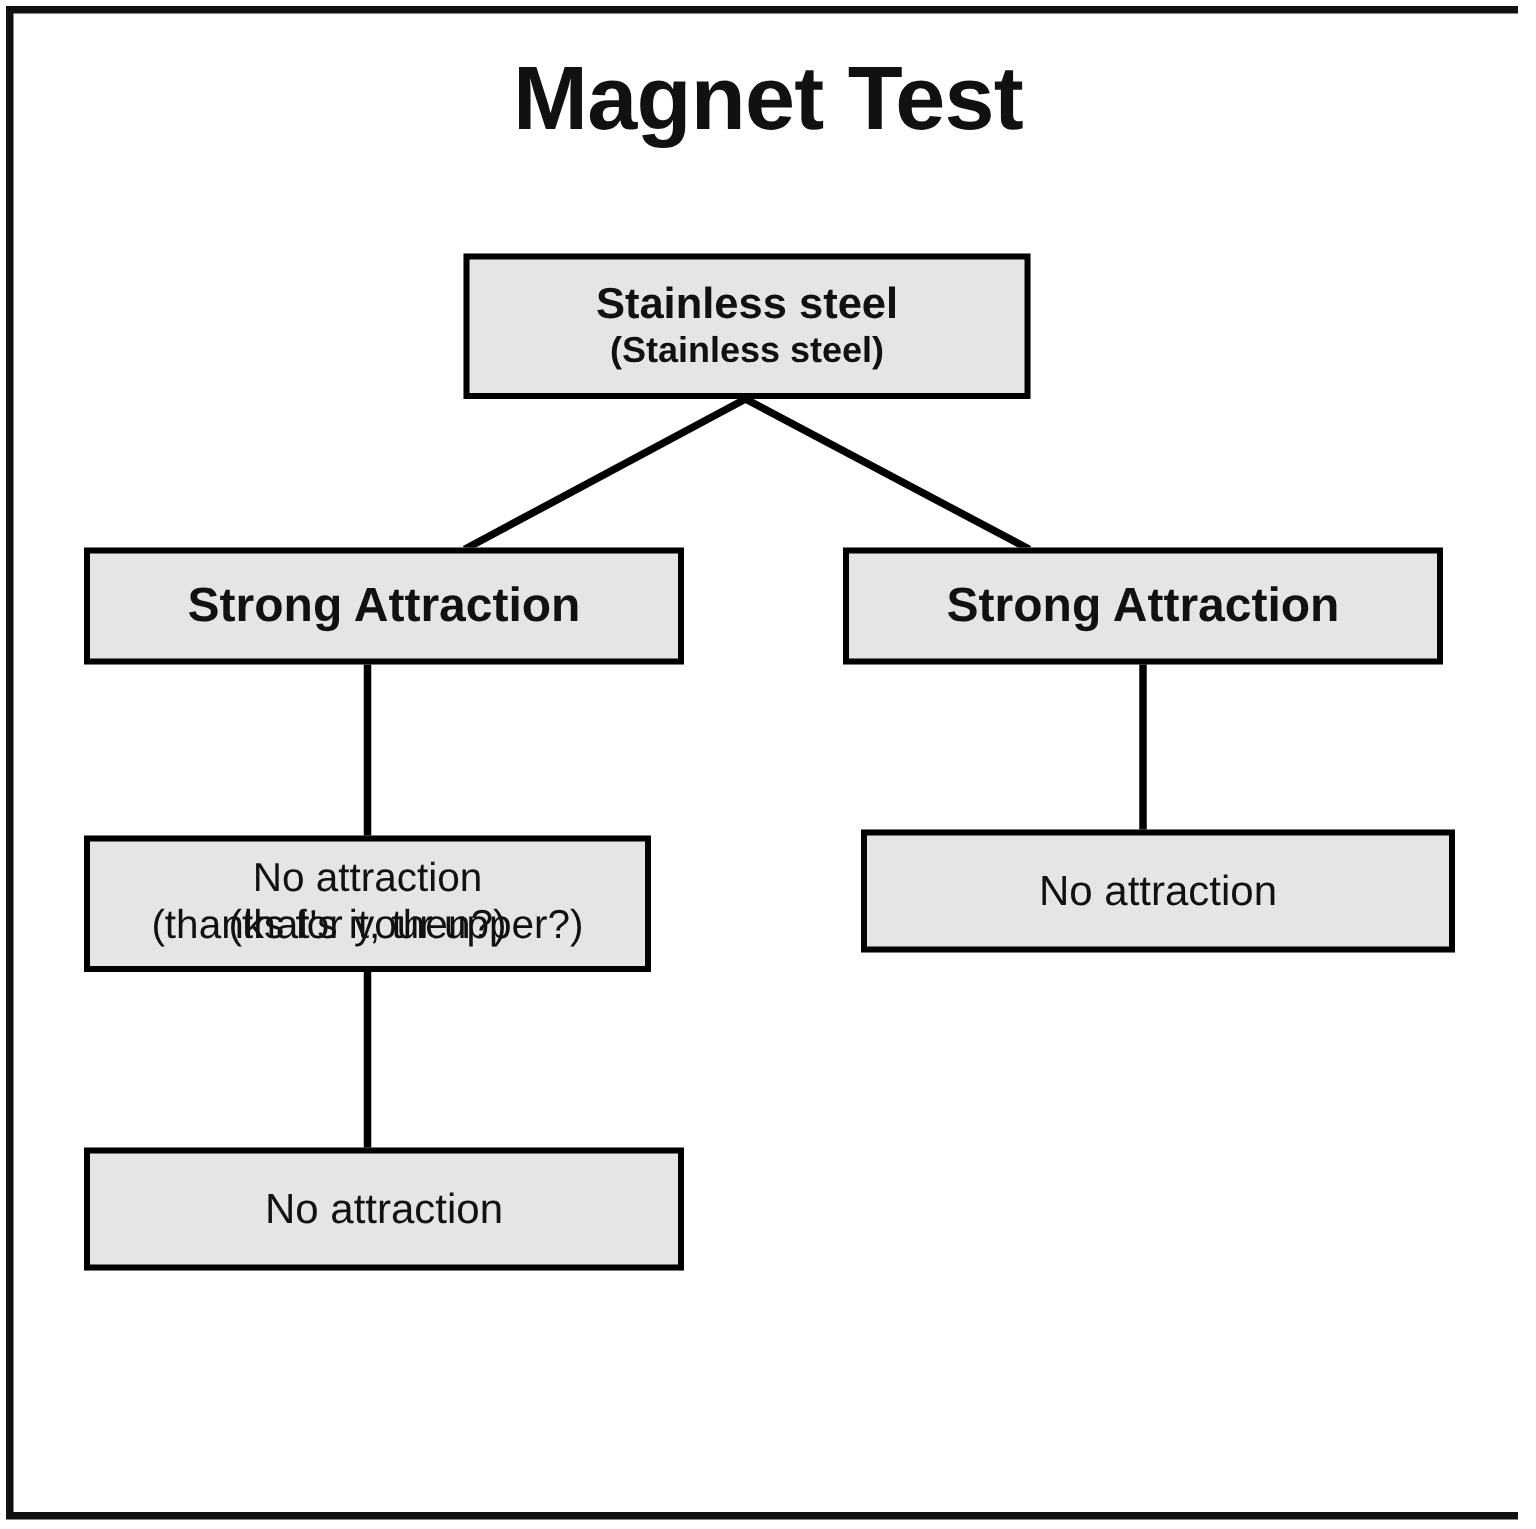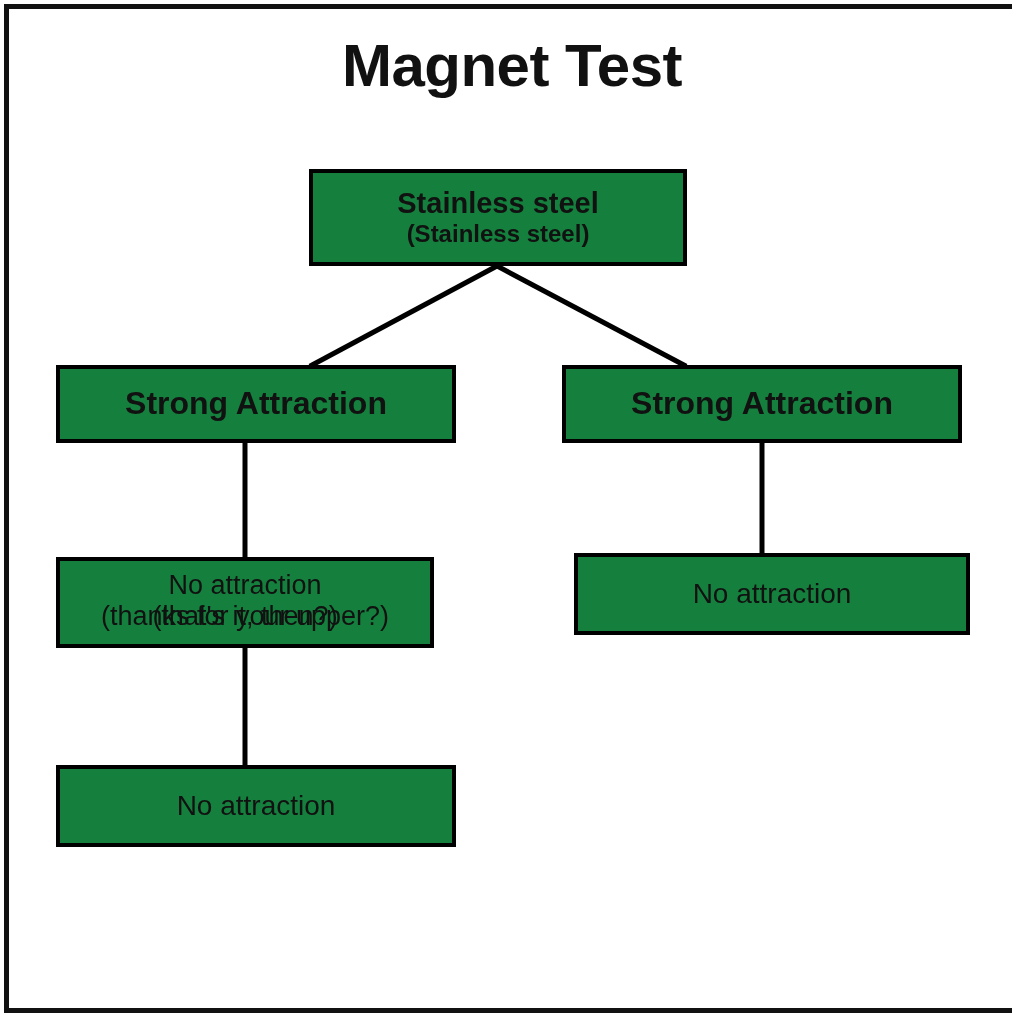--- a/index.html
+++ b/index.html
@@ -40,21 +40,21 @@
     font-weight: bold;
     color: #111111;
     letter-spacing: -0.5px;
     line-height: 1.05;
   }
 
   
   .node {
     position: absolute;
     box-sizing: border-box;
-    background: #15803d;
+    background: #e5e5e5;
     border: 4px solid #000000;
     display: flex;
     flex-direction: column;
     align-items: center;
     justify-content: center;
     color: #111111;
     z-index: 3;
   }
 
   .node .line1 {

